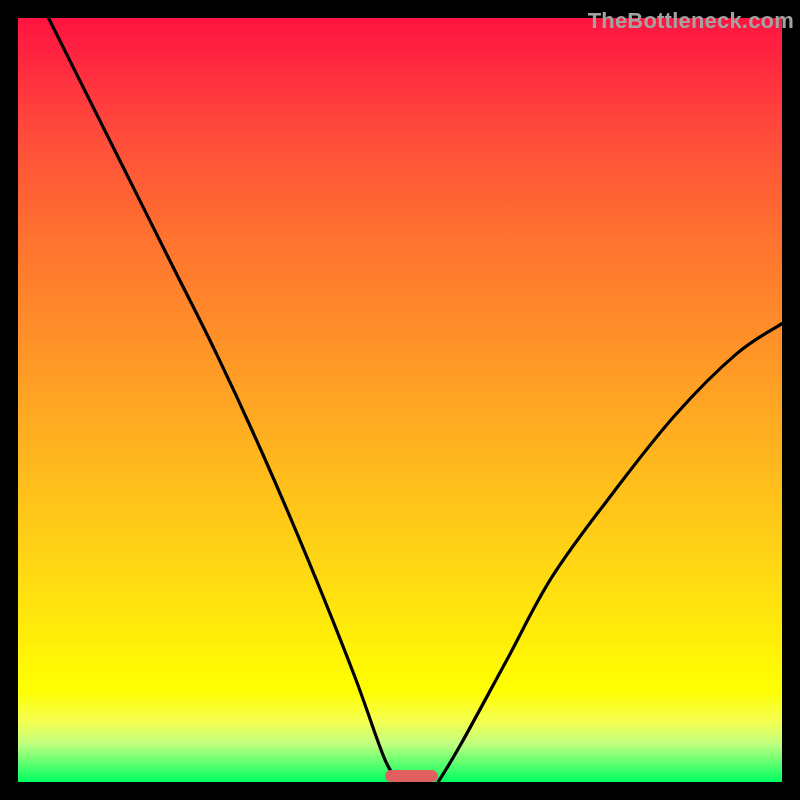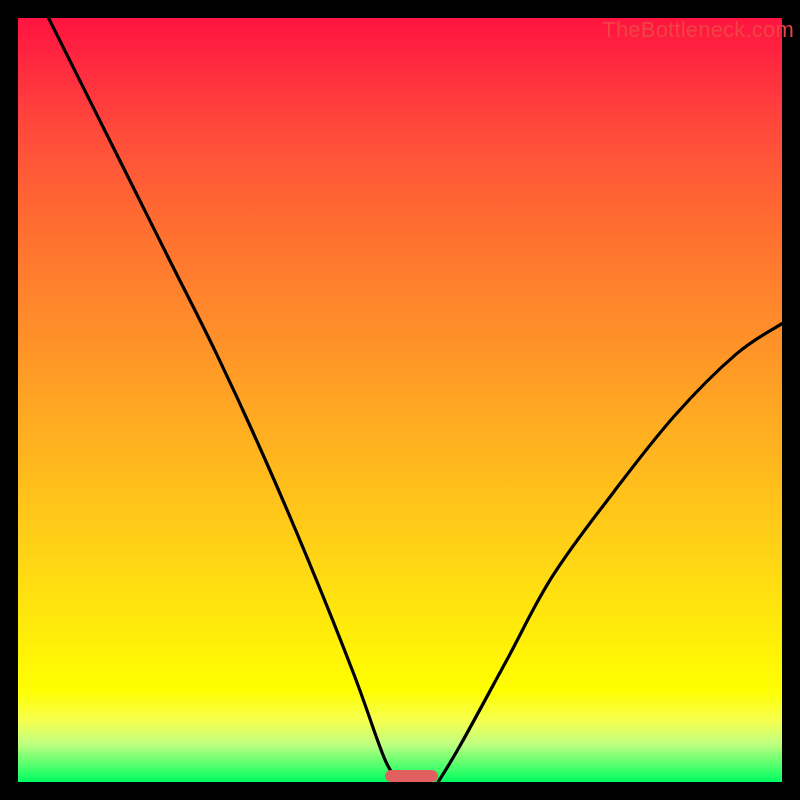--- a/index.html
+++ b/index.html
@@ -30,25 +30,25 @@
       #ff8c2a 40%,
       #ffb020 55%,
       #ffd814 72%,
       #ffff00 88%,
       #f5ff50 92%,
       #c0ff80 95%,
       #00ff60 100%);
   }
   .watermark {
     position: absolute;
-    top: 17px;
+    top: 8px;
     right: 6px;
-    color: #ef4444;
+    color: #a3a3a3;
     font-size: 22px;
-    font-weight: 400;
+    font-weight: 700;
     letter-spacing: 0.2px;
     z-index: 5;
   }
   svg.overlay {
     position: absolute;
     left: 0;
     top: 0;
     width: 764px;
     height: 764px;
     z-index: 2;

